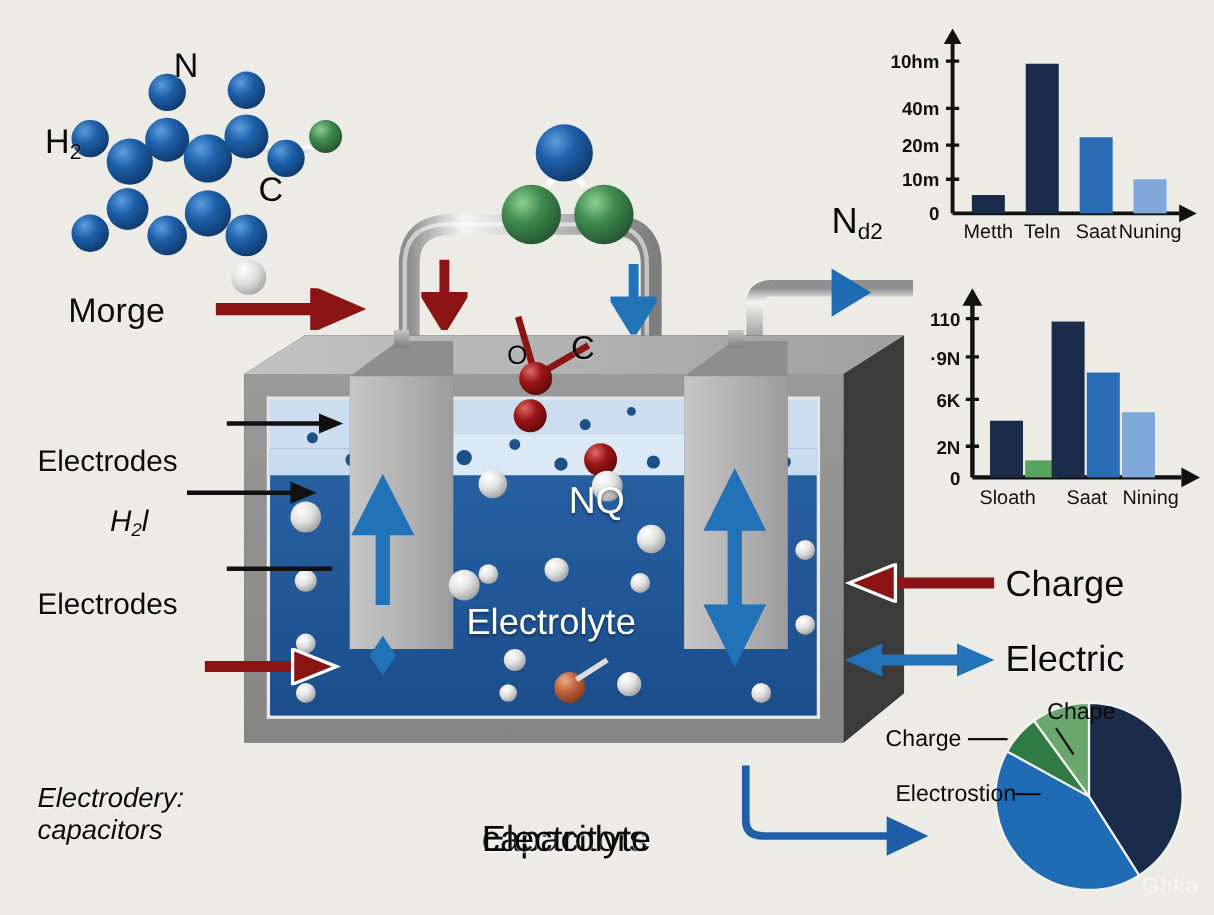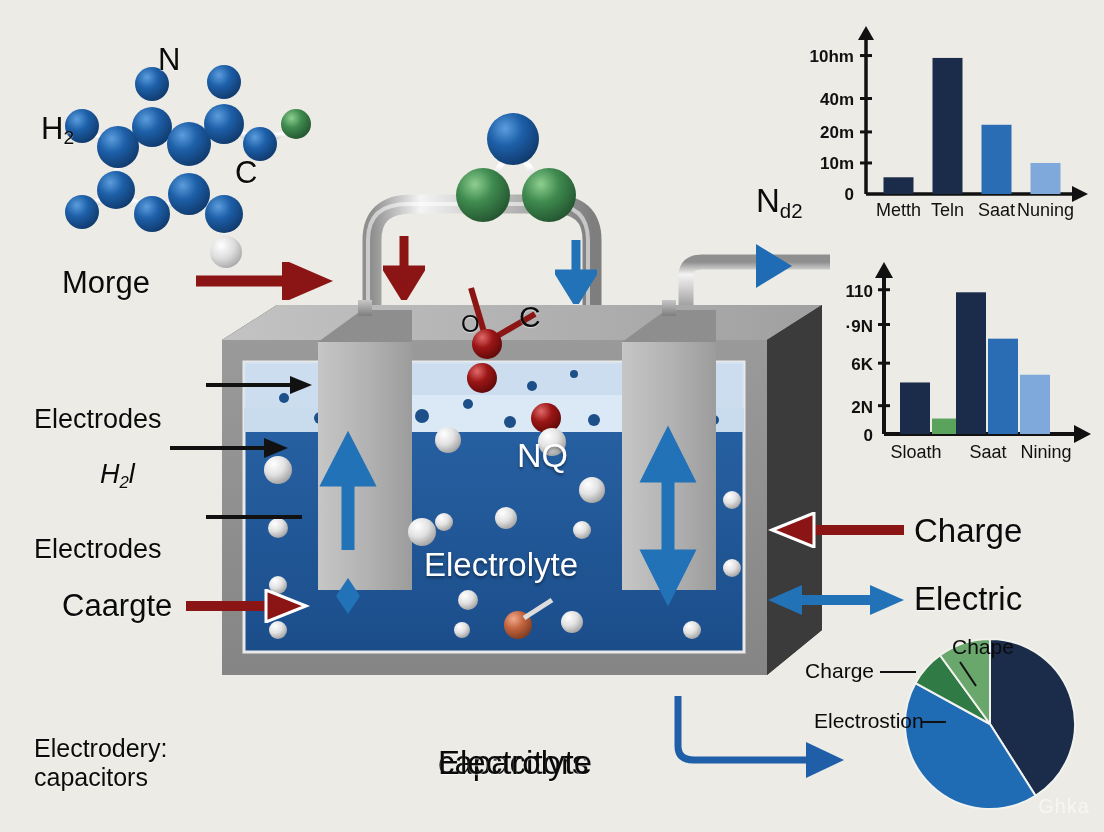--- a/index.html
+++ b/index.html
@@ -273,21 +273,20 @@
   <svg class="abs" style="left:170px;top:437px;" width="122" height="22">
     <path d="M0 11 L98 11" stroke="#111" stroke-width="4"></path>
     <path d="M118 11 L94 1 L94 21 Z" fill="#111"></path>
   </svg>
 
   <div class="abs lbl lbl-md" style="left:34px;top:502px;">Electrodes</div>
   <svg class="abs" style="left:206px;top:507px;" width="100" height="20">
     <path d="M0 10 L96 10" stroke="#111" stroke-width="4"></path>
   </svg>
 
-  <div class="abs lbl lbl-lg" style="left:62px;top:588px;">Caargte</div>
   <svg class="abs" style="left:186px;top:589px;" width="126" height="34">
     <path d="M0 17 L86 17" stroke="#8b1414" stroke-width="10"></path>
     <path d="M120 17 L80 1 L80 33 Z" fill="#8b1414" stroke="#ffffff" stroke-width="3"></path>
   </svg>
 
   <div class="abs lbl" style="left:914px;top:512px;font-size:33px;">Charge</div>
   <svg class="abs" style="left:768px;top:512px;" width="136" height="36">
     <path d="M136 18 L44 18" stroke="#8b1414" stroke-width="10"></path>
     <path d="M4 18 L46 1 L46 35 Z" fill="#8b1414" stroke="#ffffff" stroke-width="3"></path>
   </svg>
@@ -300,21 +299,21 @@
   </svg>
 
   <div class="abs lbl" style="left:438px;top:744px;font-size:33px;">capacitors</div>
   <div class="abs lbl" style="left:438px;top:744px;font-size:33px;">Electrolyte</div>
 
   <svg class="abs" style="left:668px;top:690px;" width="190" height="90">
     <path d="M10 6 L10 56 Q10 70 26 70 L146 70" stroke="#1f5fa8" stroke-width="7" fill="none"></path>
     <path d="M176 70 L138 52 L138 88 Z" fill="#1f5fa8"></path>
   </svg>
 
-  <div class="abs" style="left:34px;top:734px;line-height:1.16;">
+  <div class="abs" style="left:34px;top:712px;line-height:1.16;font-style:italic;">
     <div class="lbl" style="font-size:25px;">Electrodery:</div>
     <div class="lbl" style="font-size:25px;">capacitors</div>
   </div>
 
   <svg class="abs" style="left:806px;top:26px;" width="286" height="208">
     <g id="c1">
         <path d="M60 168 L60 12" stroke="#111" stroke-width="3.5" fill="none"></path>
         <path d="M52 14 L60 0 L68 14 Z" fill="#111"></path>
         <path d="M60 168 L266 168" stroke="#111" stroke-width="3.5" fill="none"></path>
         <path d="M266 160 L282 168 L266 176 Z" fill="#111"></path>

